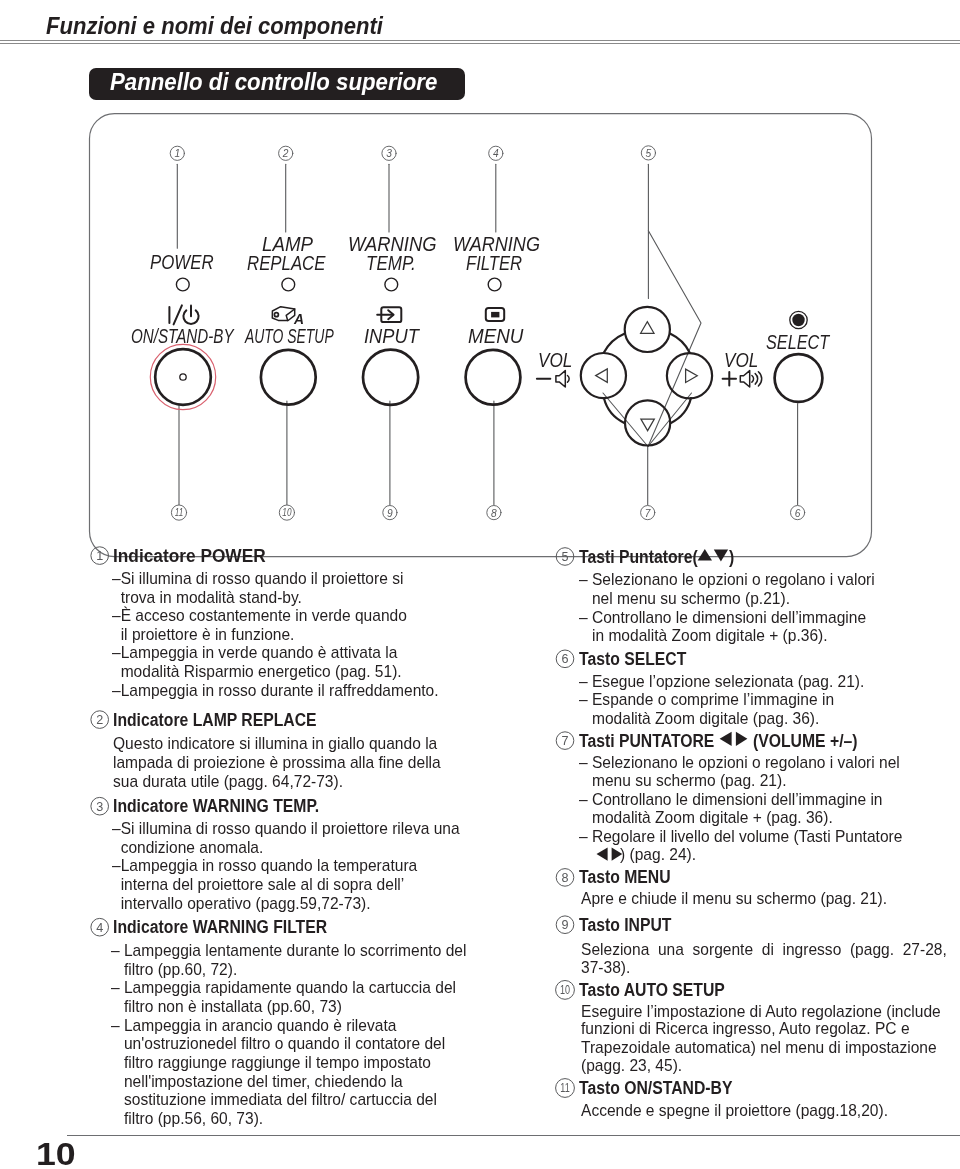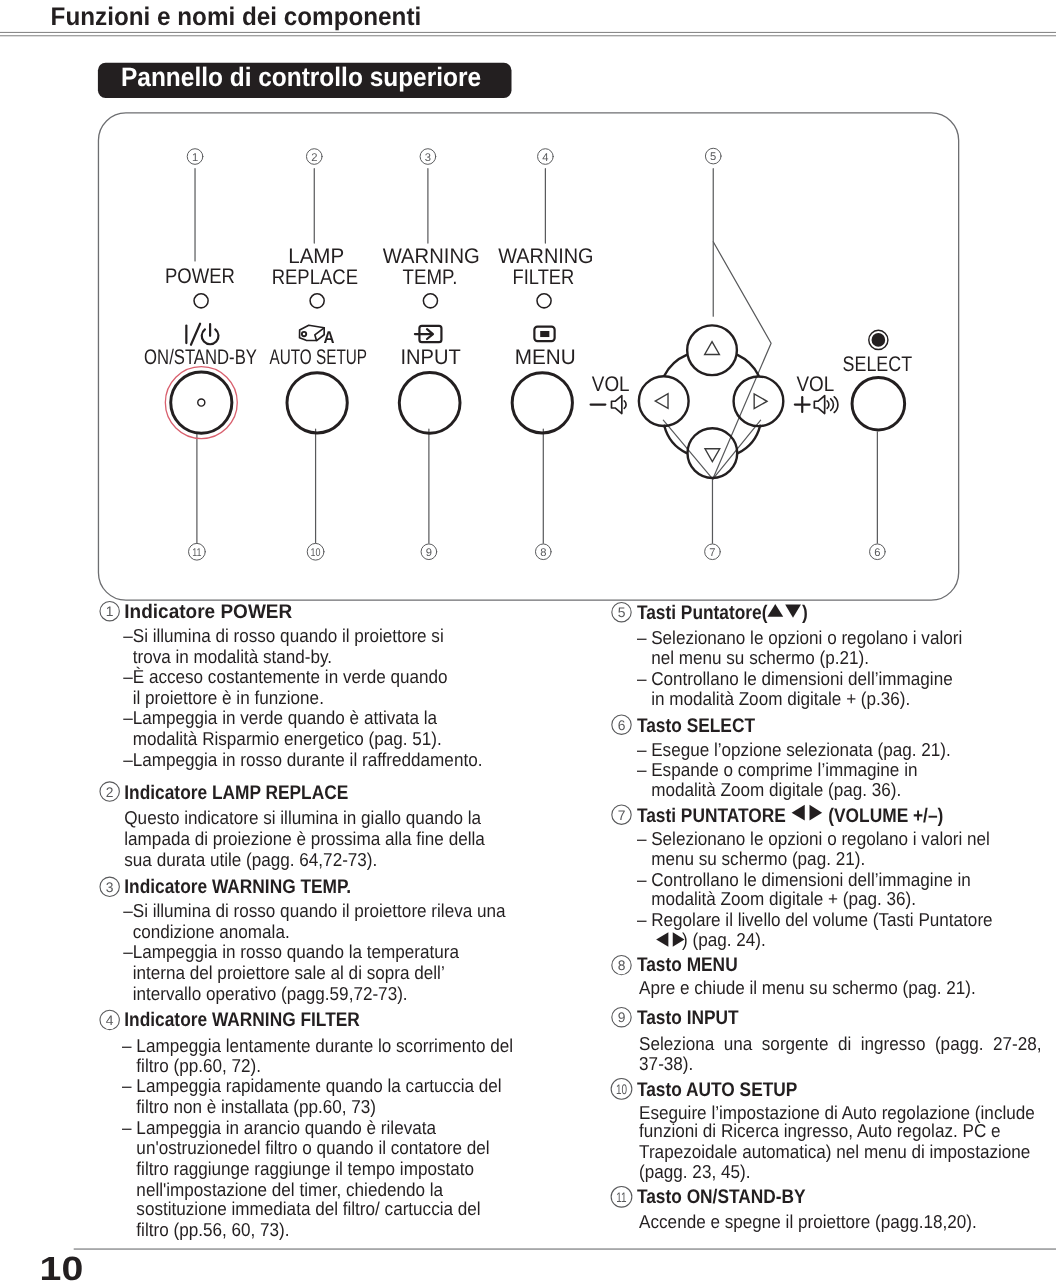--- a/index.html
+++ b/index.html
@@ -1,17 +1,17 @@
 <!DOCTYPE html>
 <html><head>
 <meta charset="utf-8">
 <style>
   html,body{margin:0;padding:0;}
   body{width:960px;height:1169px;background:#fff;-webkit-font-smoothing:antialiased;font-family:"Liberation Sans",sans-serif;color:#231f20;position:relative;overflow:hidden;}
-  .pg{position:absolute;left:0;top:5px;width:960px;height:983px;}
+  .pg{position:absolute;left:0;top:16px;width:960px;height:983px;font-style:italic;}
   #hdr-title{position:absolute;left:45.7px;top:-3.4px;font-size:23.1px;font-weight:bold;transform:scaleX(0.955);transform-origin:left top;white-space:nowrap;}
   #hdr-rule{position:absolute;left:0;top:24px;width:960px;height:4px;}
   #hdr-rule .l1{position:absolute;left:0;top:0;width:960px;height:1px;background:#8a8a8a;}
   #hdr-rule .l2{position:absolute;left:0;top:3px;width:960px;height:1px;background:#8a8a8a;}
 
 
 
 
   #footer-rule{position:absolute;left:67px;top:1134.5px;width:893px;height:1px;background:#6d6e71;}
   #page-number{position:absolute;left:35.5px;top:1138.5px;font-family:"Liberation Sans",sans-serif;font-weight:bold;font-size:30.5px;line-height:1;color:#231f20;transform:scaleX(1.17);transform-origin:left top;}

